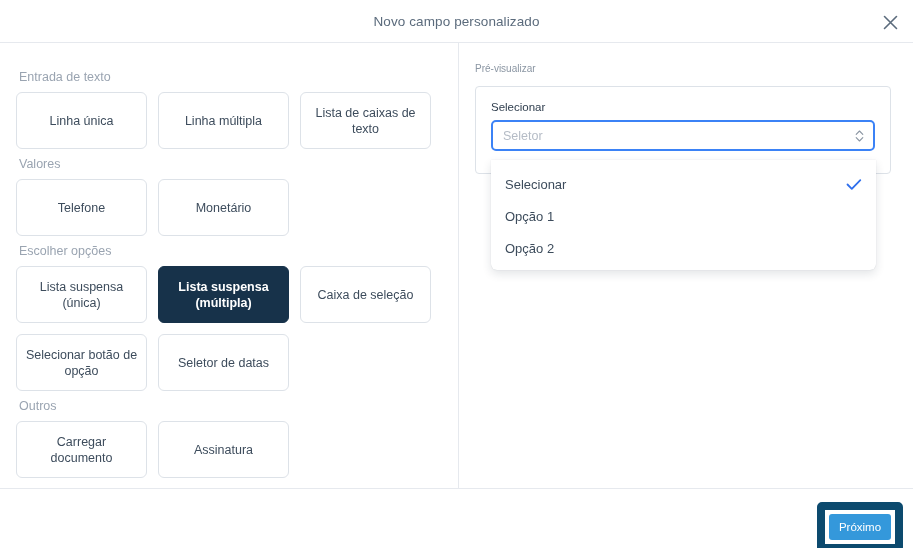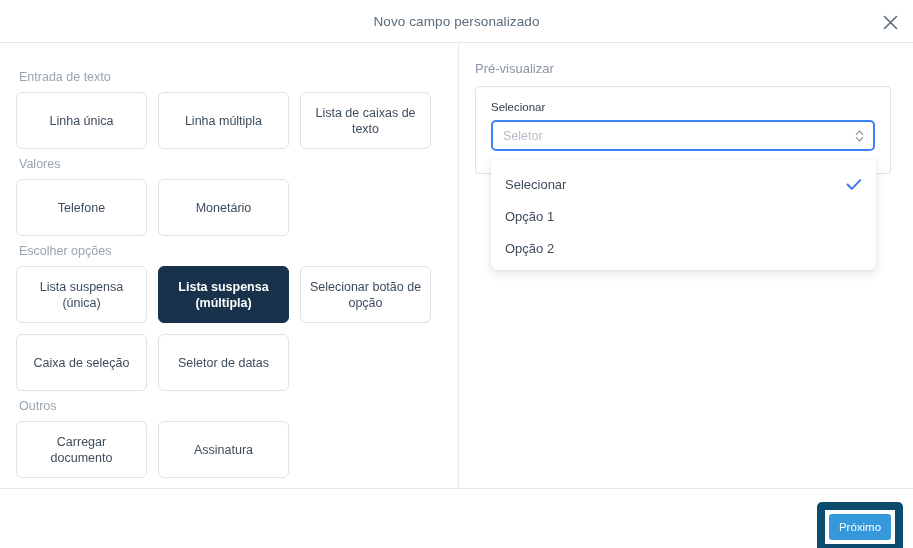--- a/index.html
+++ b/index.html
@@ -66,21 +66,21 @@
     font-size: 12.5px; line-height: 16px; color: #3d4c5c;
     padding: 4px 8px; cursor: pointer;
   }
   .type-card.selected {
     background: #17324a; border-color: #17324a;
     color: #ffffff; font-weight: bold;
   }
 
   
   .preview-label {
-    font-size: 13px; color: #8b96a3; margin: 0 0 9px 0; line-height: 16px;
+    font-size: 10px; color: #8b96a3; margin: 0 0 9px 0; line-height: 16px;
   }
   .preview-card {
     position: relative;
     width: 416px; height: 88px;
     border: 1px solid #dde2e8; border-radius: 4px;
     background: #fff;
     padding: 13px 15px 0 15px;
   }
   .field-label {
     font-size: 11.5px; color: #2f3e4e; margin-bottom: 6px; line-height: 14px;
@@ -168,22 +168,22 @@
       <div class="section-label tight">Valores</div>
       <div class="card-grid">
         <div class="type-card">Telefone</div>
         <div class="type-card">Monetário</div>
       </div>
 
       <div class="section-label tight">Escolher opções</div>
       <div class="card-grid">
         <div class="type-card">Lista suspensa (única)</div>
         <div class="type-card selected">Lista suspensa (múltipla)</div>
+        <div class="type-card">Caixa de seleção</div>
         <div class="type-card">Selecionar botão de opção</div>
-        <div class="type-card">Caixa de seleção</div>
         <div class="type-card">Seletor de datas</div>
       </div>
 
       <div class="section-label tight">Outros</div>
       <div class="card-grid">
         <div class="type-card">Carregar documento</div>
         <div class="type-card">Assinatura</div>
       </div>
 
     </div>

